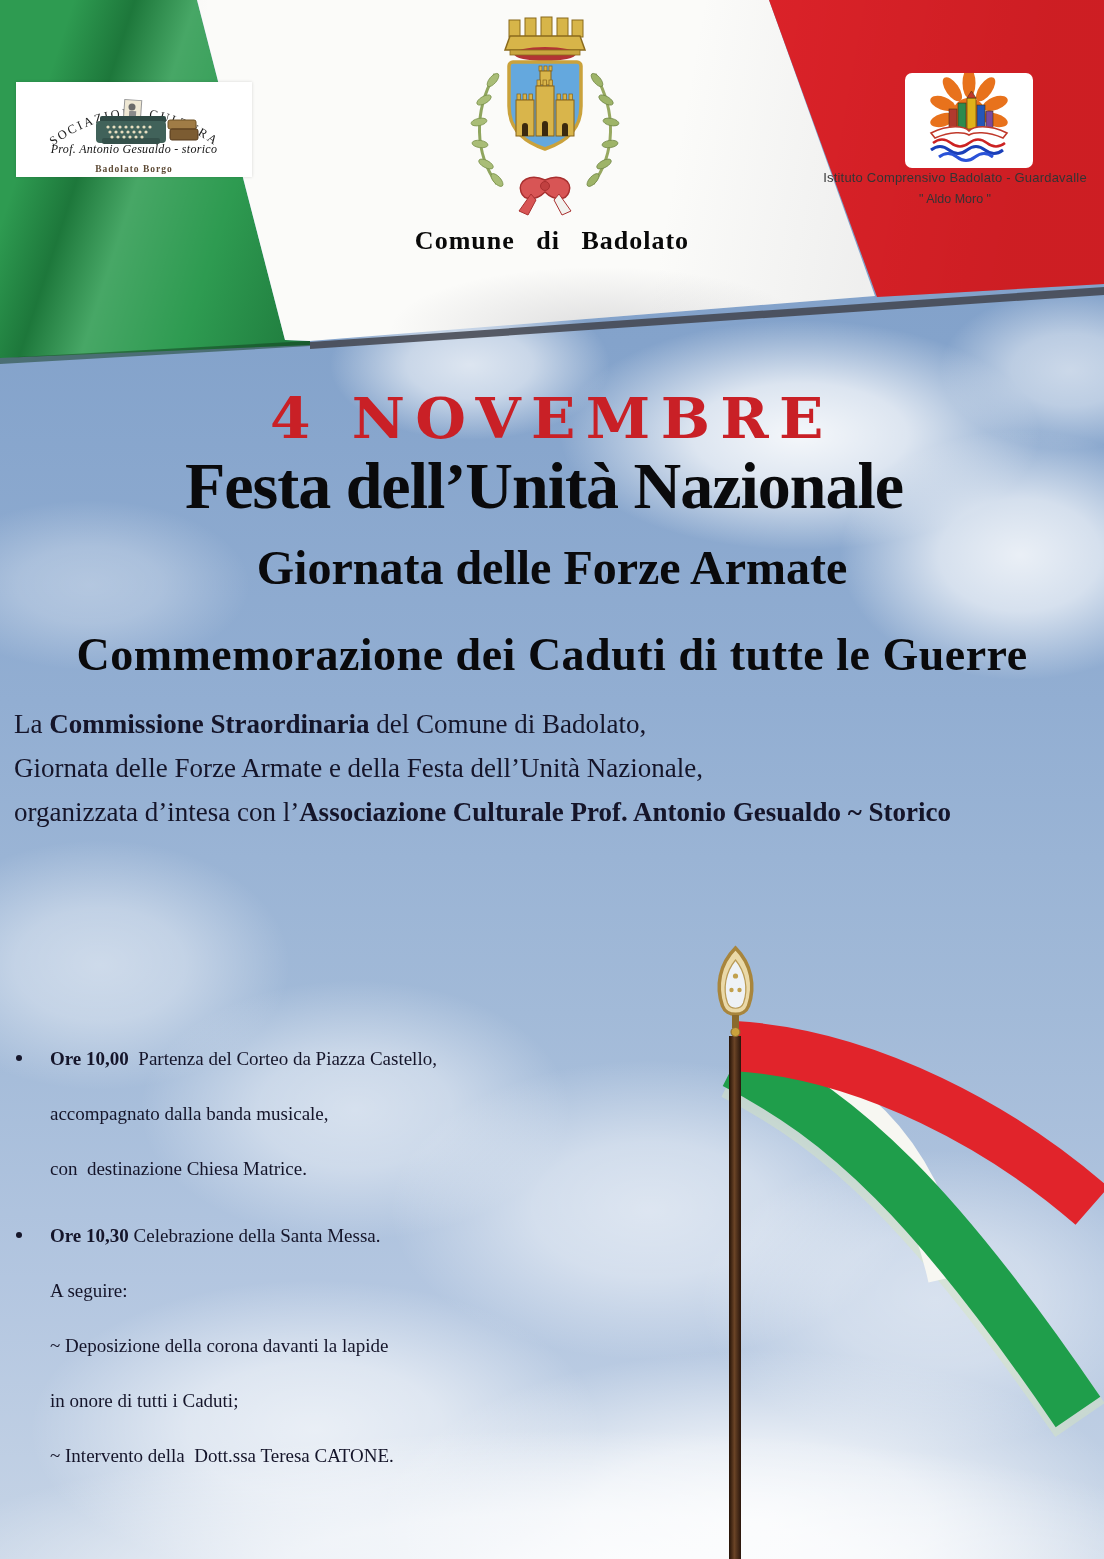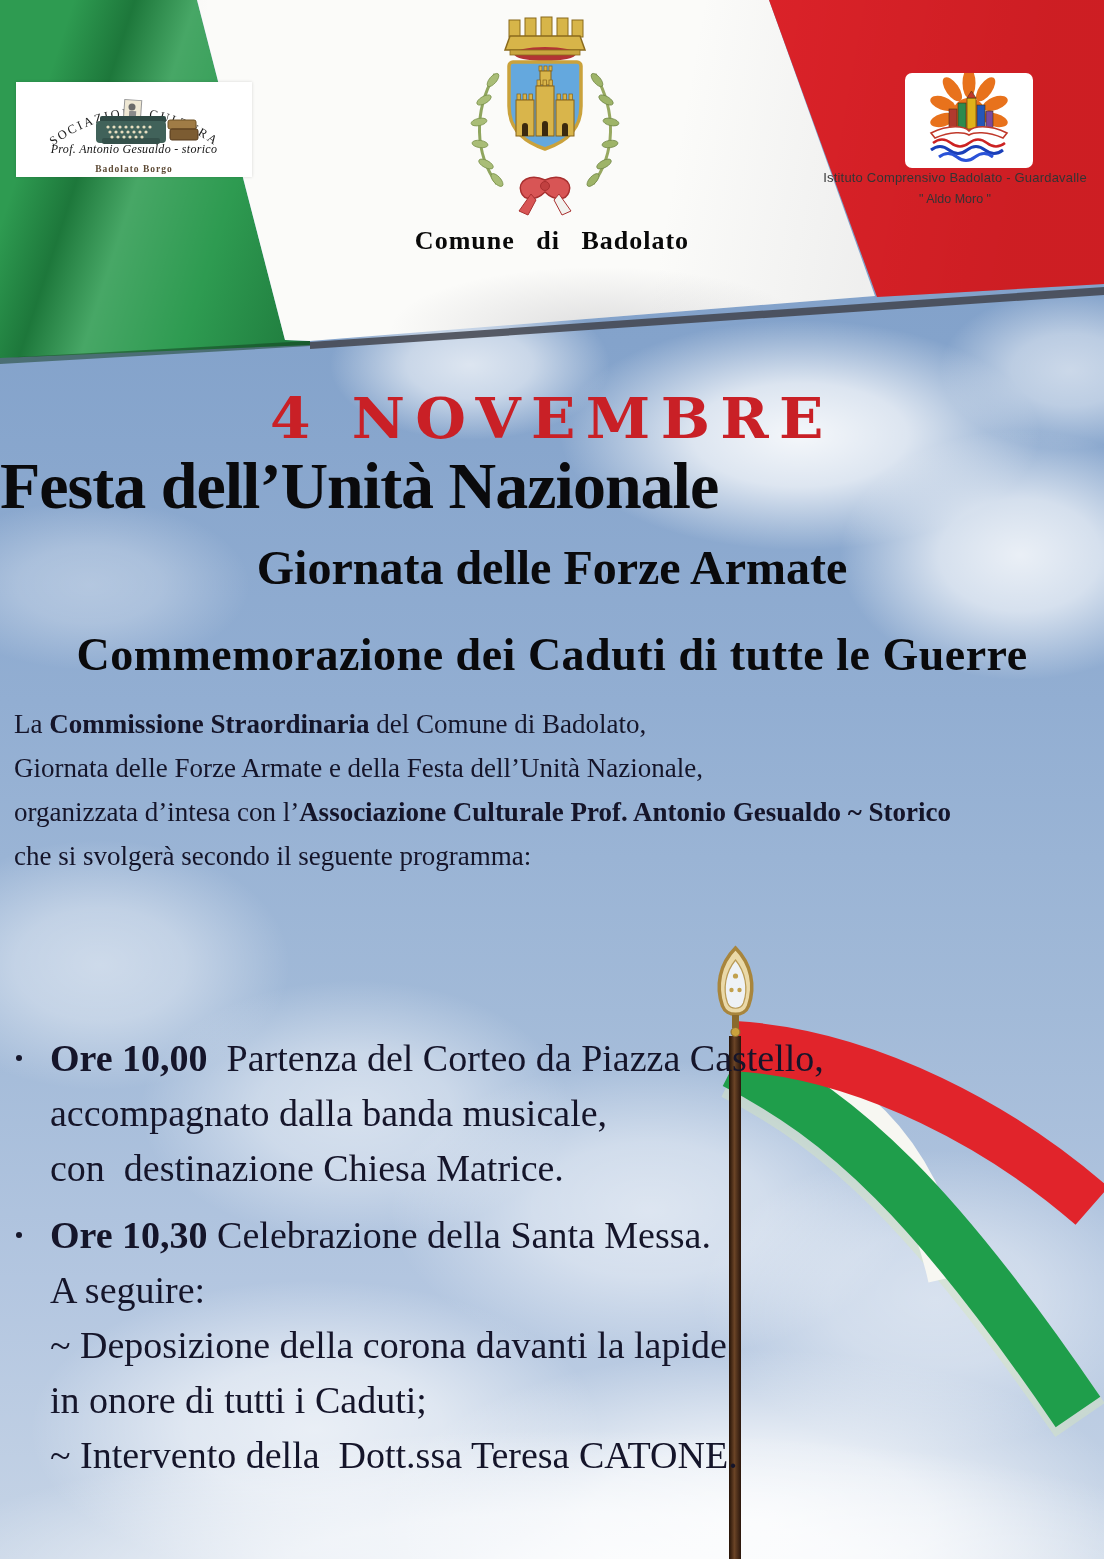--- a/index.html
+++ b/index.html
@@ -32,31 +32,31 @@
     font-family:"Liberation Sans",sans-serif;color:#343434;}
   .ist-caption .l1{font-size:13px;letter-spacing:.2px;}
   .ist-caption .l2{font-size:12.5px;margin-top:7px;}
   .comune-label{position:absolute;left:0;right:0;top:226px;text-align:center;z-index:3;
     font-size:26px;font-weight:bold;color:#090909;word-spacing:14px;letter-spacing:1px;}
   .emblem{position:absolute;left:453px;top:8px;z-index:3;}
   
   .date-title{position:absolute;left:0;right:0;top:385px;text-align:center;z-index:4;
     font-family:"DejaVu Serif",serif;font-weight:bold;font-size:56px;letter-spacing:10px;color:#c92026;
     transform:scaleX(1.04);}
-  .main-title{position:absolute;left:0;right:16px;top:448px;text-align:left;z-index:4;
+  .main-title{position:absolute;left:0;right:16px;top:448px;text-align:center;z-index:4;
     font-weight:bold;font-size:66px;letter-spacing:-1px;color:#0a0a0c;}
   .sub1-title{position:absolute;left:0;right:0;top:540px;text-align:center;z-index:4;
     font-weight:bold;font-size:48px;color:#0a0a0c;}
   .sub2-title{position:absolute;left:0;right:0;top:600px;text-align:center;z-index:4;
     font-weight:bold;font-size:46px;letter-spacing:.5px;color:#0a0a0c;margin-top:28px;}
   
   .intro{position:absolute;left:14px;top:702px;z-index:4;color:#15152a;font-size:27px;}
   .intro .line{white-space:pre;line-height:44px;height:44px;}
   .intro .b{font-weight:bold;}
-  .program{position:absolute;left:14px;top:1031px;z-index:4;color:#15152a;font-size:38px;}
+  .program{position:absolute;left:14px;top:1031px;z-index:4;color:#15152a;font-size:19px;}
   .prog-item{position:relative;padding-left:36px;}
   .prog-item + .prog-item{margin-top:12px;}
   .prog-item .dot{position:absolute;left:2px;top:24px;width:6px;height:6px;border-radius:50%;background:#16162a;}
   .prog-line{white-space:pre;line-height:55px;height:55px;}
   .prog-line .b{font-weight:bold;}
   
   .ribbons{position:absolute;left:650px;top:940px;z-index:2;}
 </style>
 </head>
 <body>
@@ -250,21 +250,20 @@
 
   <div class="date-title">4 NOVEMBRE</div>
   <div class="main-title">Festa dell’Unità Nazionale</div>
   <div class="sub1-title">Giornata delle Forze Armate</div>
   <div class="sub2-title">Commemorazione dei Caduti di tutte le Guerre</div>
 
   <div class="intro">
     <div class="line"><span>La </span><span class="b">Commissione Straordinaria</span><span> del Comune di Badolato,</span></div>
     <div class="line"><span>Giornata delle Forze Armate e della Festa dell’Unità Nazionale,</span><span class="b"></span><span></span></div>
     <div class="line"><span>organizzata d’intesa con l’</span><span class="b">Associazione Culturale Prof. Antonio Gesualdo ~ Storico</span><span></span></div>
-    <div class="line"><span>che si svolgerà secondo il seguente programma:</span><span class="b"></span><span></span></div>
   </div>
 
   <div class="program">
     <div class="prog-item">
       <span class="dot"></span>
       <div class="prog-line"><span class="b">Ore 10,00</span><span>  Partenza del Corteo da Piazza Castello,</span></div>
       <div class="prog-line">accompagnato dalla banda musicale,</div>
       <div class="prog-line">con  destinazione Chiesa Matrice.</div>
     </div>
     <div class="prog-item">

